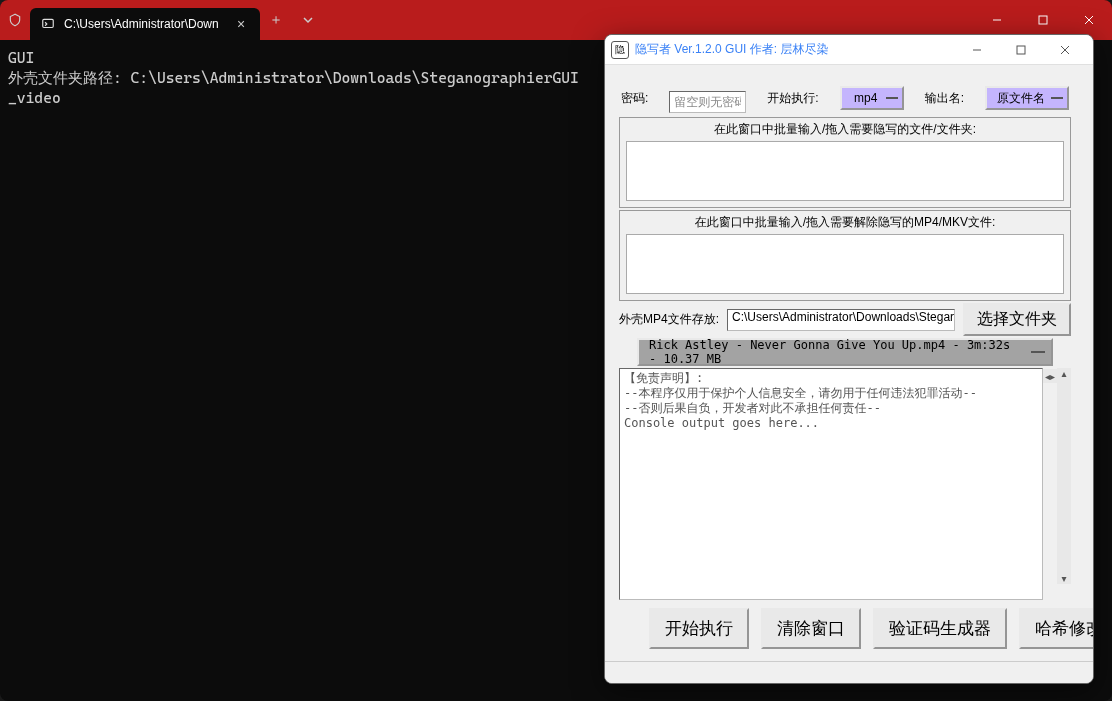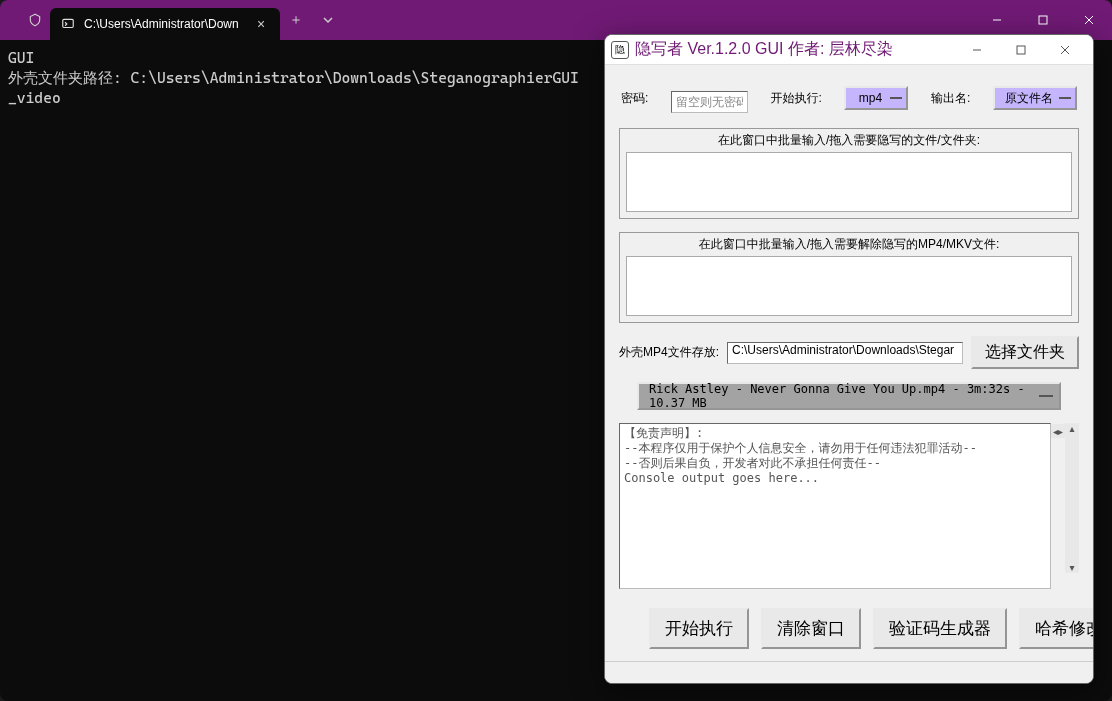--- a/index.html
+++ b/index.html
@@ -14,25 +14,24 @@
     
     .terminal-window {
       position: absolute;
       left: 0; top: 0; right: 0; bottom: 0;
       background: #0c0c0c;
       border-radius: 8px;
       overflow: hidden;
     }
     .terminal-titlebar {
       height: 40px;
-      background: #701a75;
+      background: #b91c1c;
       display: flex;
       align-items: center;
       position: relative;
-      padding-left: 20px;
     }
     .terminal-shield {
       width: 30px; height: 40px;
       display: flex; align-items: center; justify-content: center;
       color: #ccc;
     }
     .terminal-tab {
       background: #0c0c0c;
       height: 32px;
       margin-top: 8px;
@@ -100,36 +99,36 @@
     }
     .gui-appicon {
       width: 18px; height: 18px;
       border: 1px solid #555;
       border-radius: 3px;
       display: flex; align-items: center; justify-content: center;
       font-size: 10px;
       margin-right: 6px;
     }
     .gui-title {
-      font-size: 16px; color: #701a75;
+      font-size: 12px; color: #3b82f6;
       flex: 1;
     }
     .gui-winctrls { display: flex; gap: 0; }
     .gui-winctrls > div {
       width: 44px; height: 28px;
       display: flex; align-items: center; justify-content: center;
       color: #555;
     }
 
     .gui-content {
       flex: 1;
       background: #f0f0f0;
-      padding: 14px 14px 10px 14px;
+      padding: 14px 22px 10px 14px;
       display: flex; flex-direction: column;
-      gap: 13px;
+      gap: 2px;
       font-size: 12px;
     }
 
     .row { display: flex; align-items: center; gap: 8px; }
     .label { color: #000; font-size: 12px; }
 
     .text-input {
       border: 1px inset #bbb;
       background: #fff;
       height: 22px;

